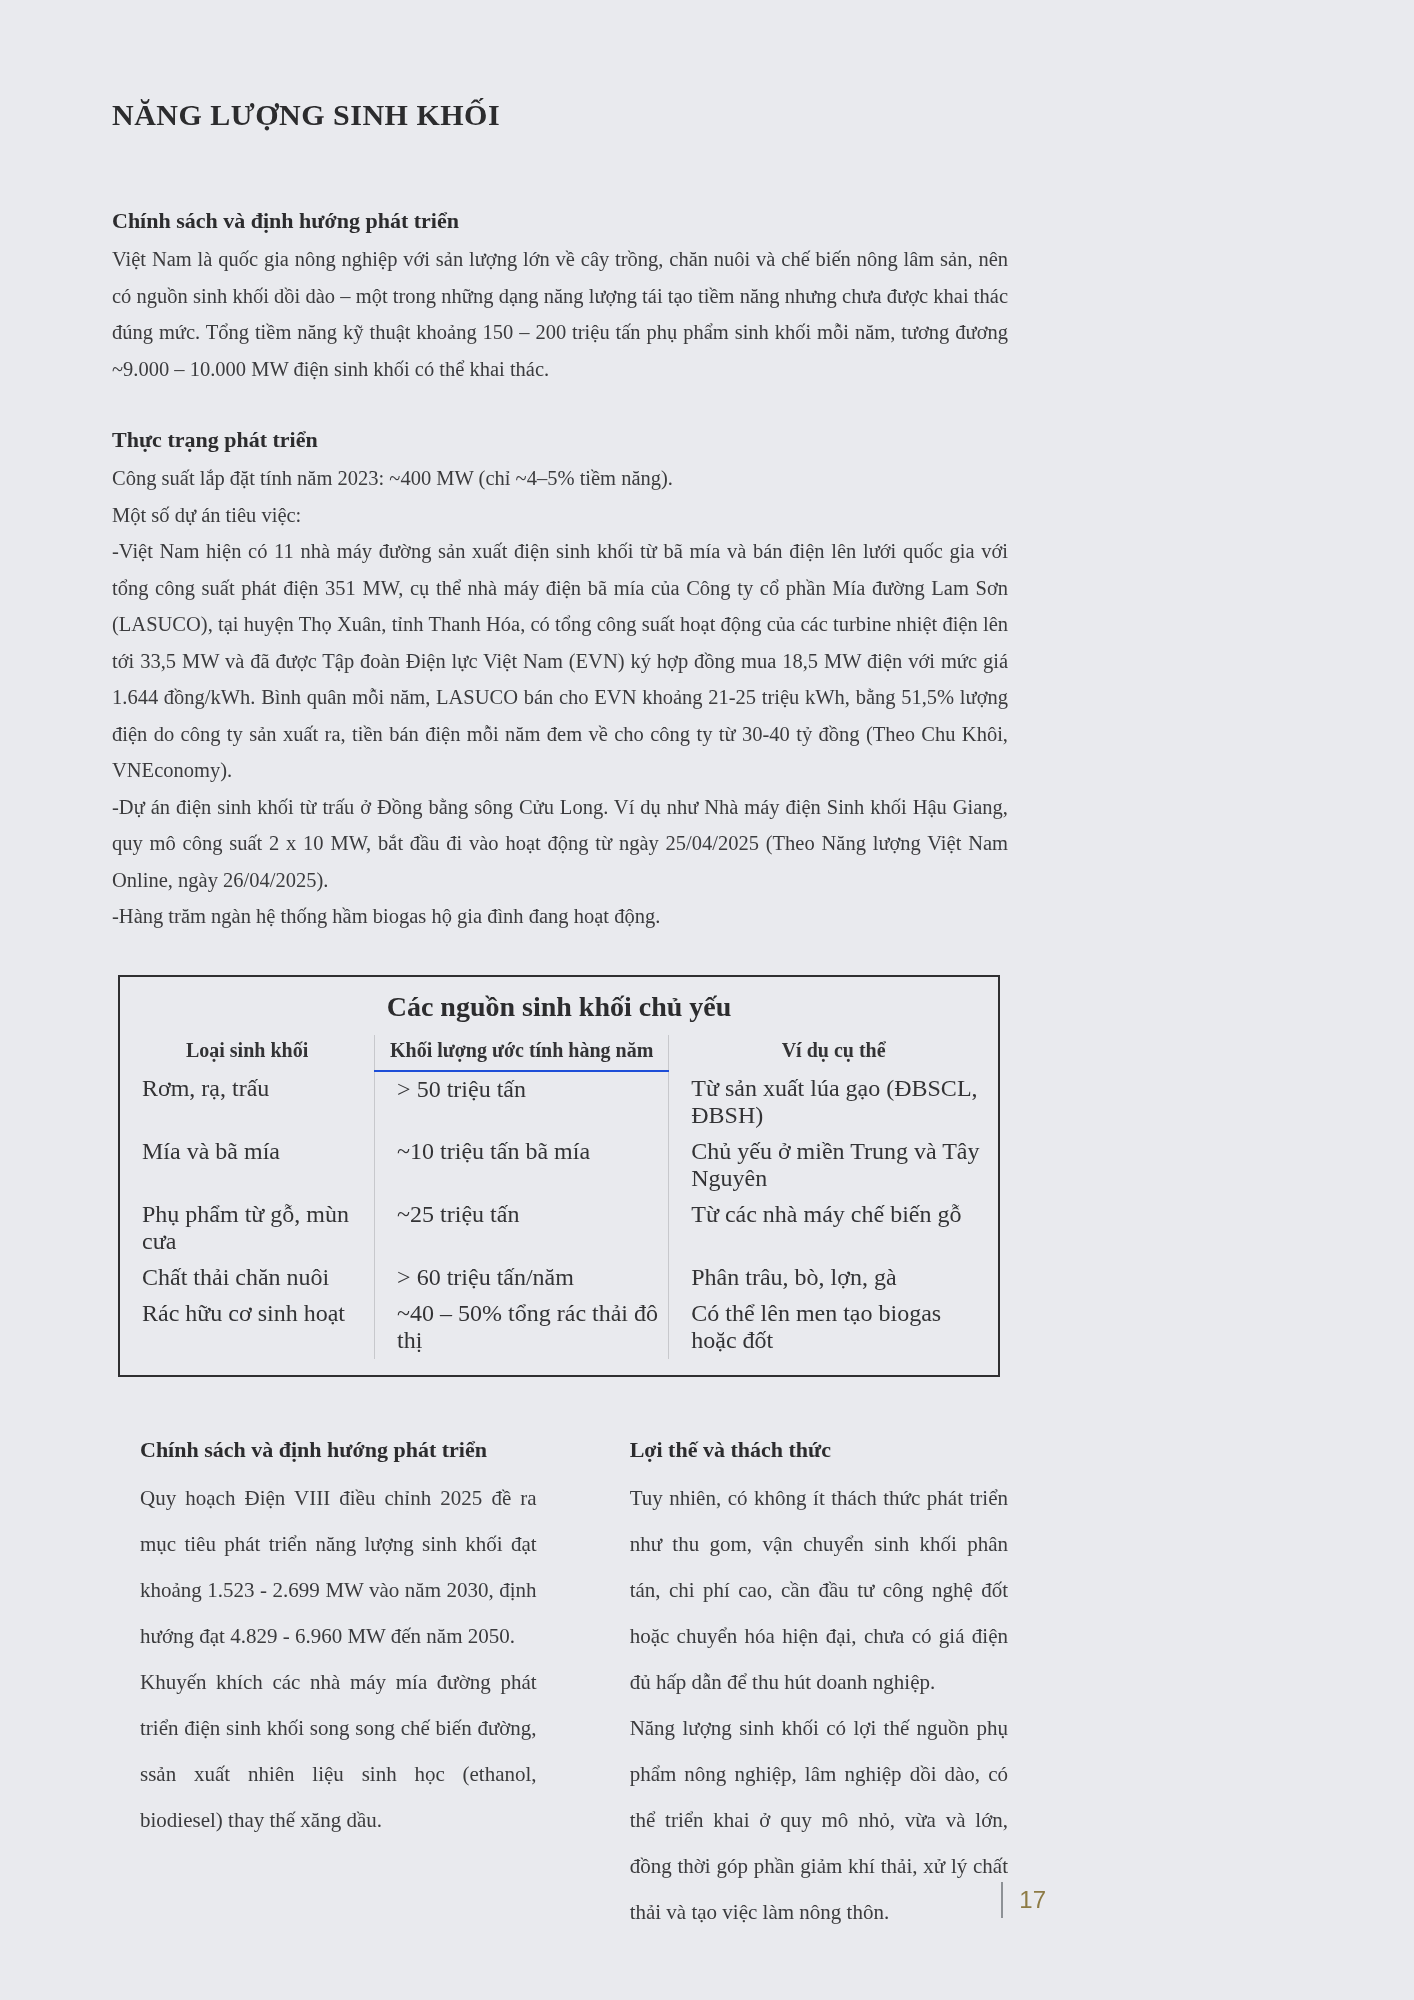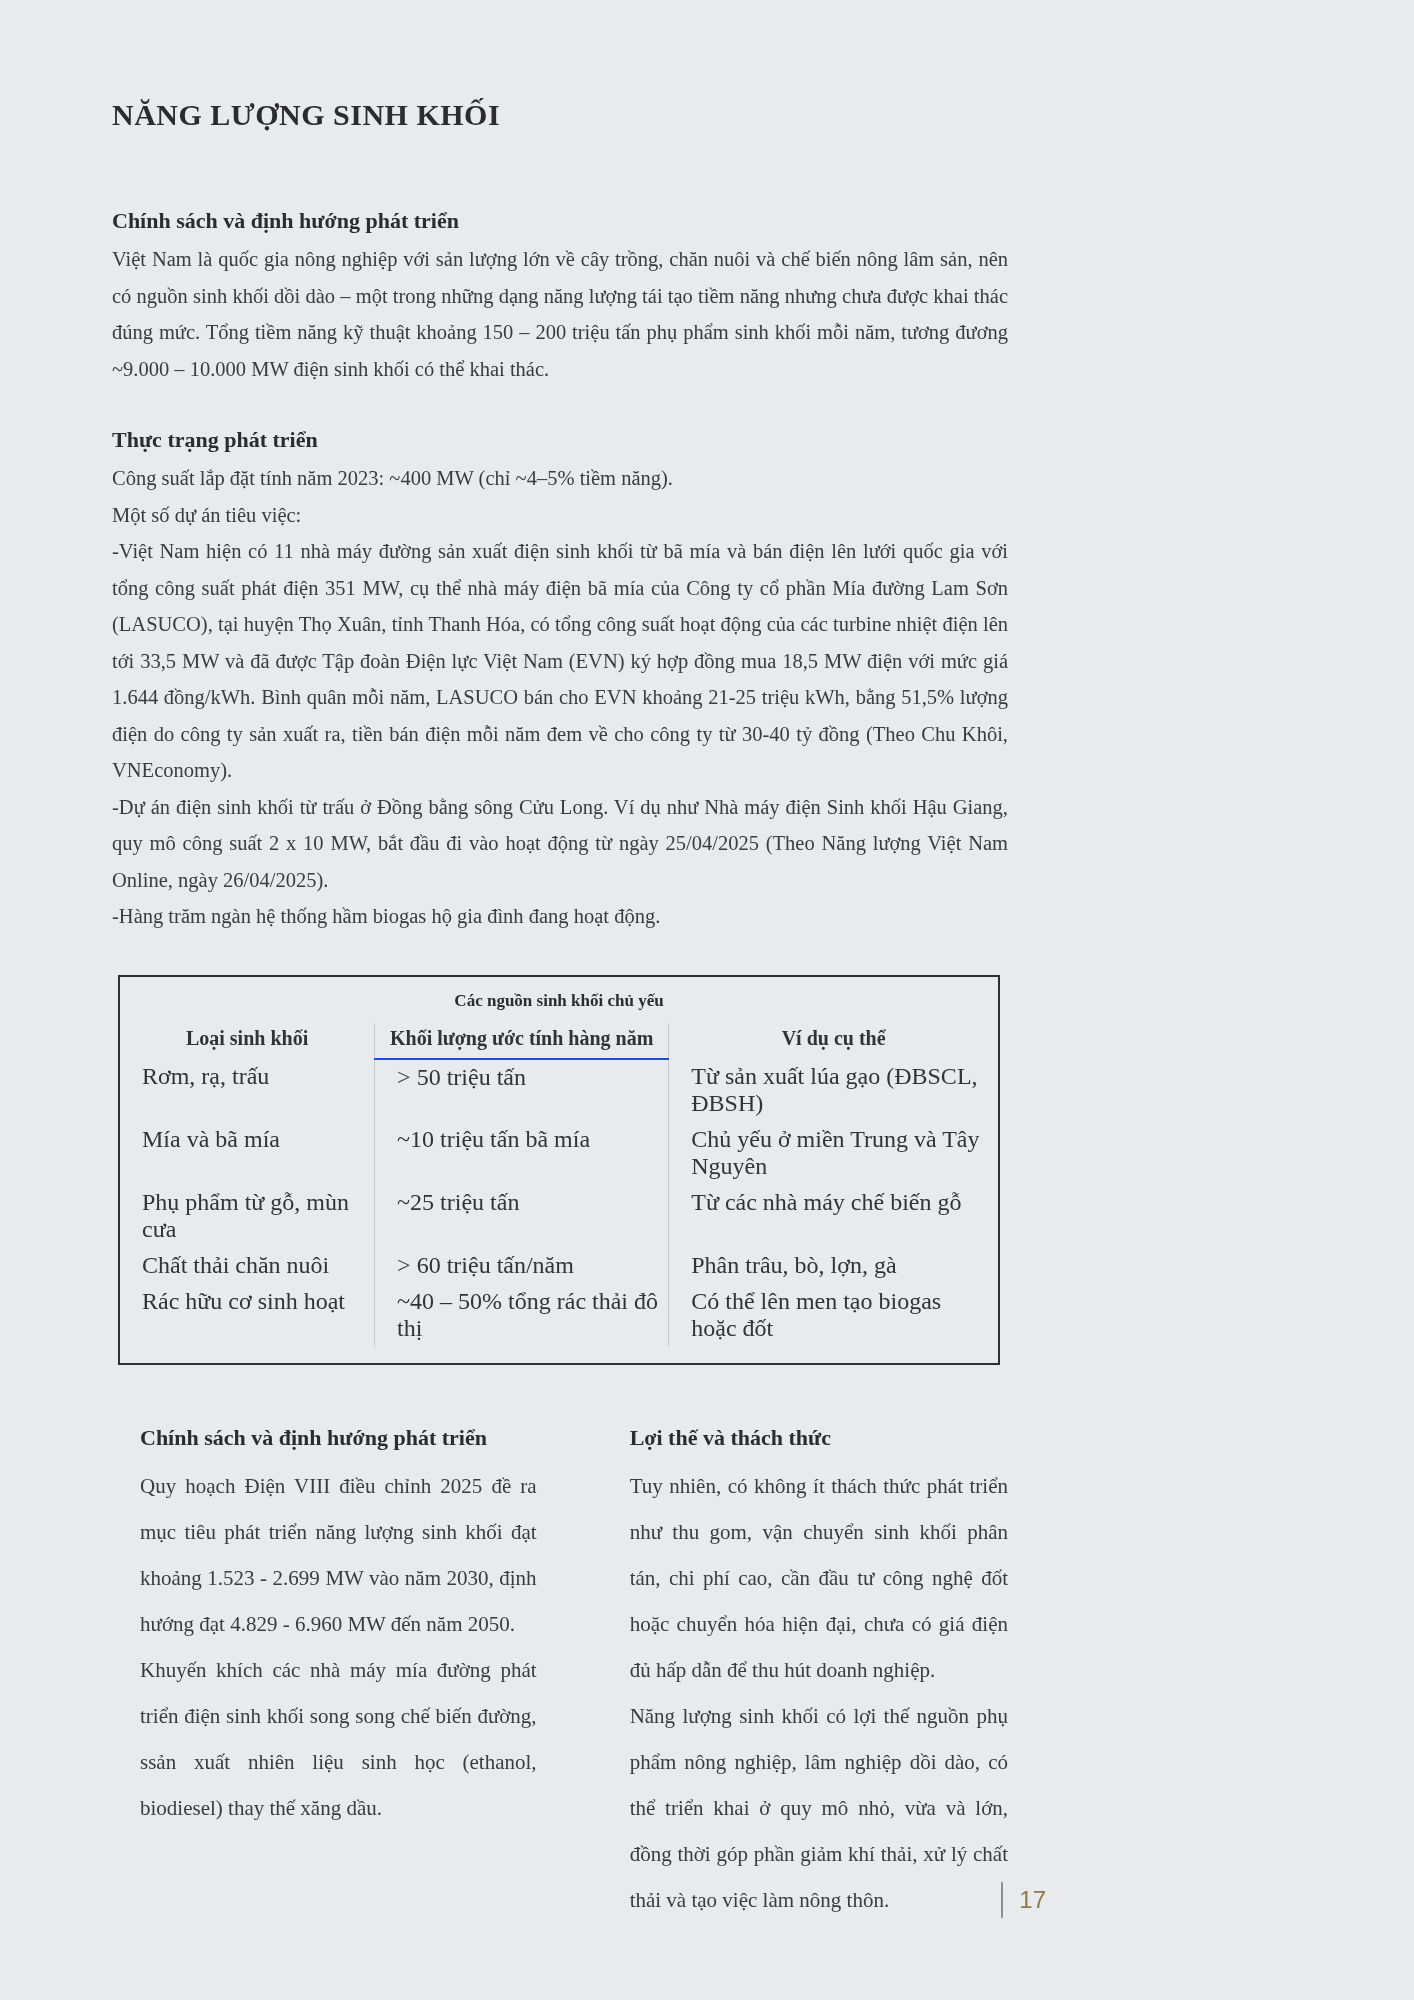--- a/index.html
+++ b/index.html
@@ -41,21 +41,21 @@
   .biomass-table{
     margin:33px 0 0 6px;
     width:882px;
     border:2px solid #2f2f31;
     box-sizing:border-box;
     padding:14px 0 16px 0;
     color:#333335;
   }
   .t-title{
     text-align:center;
-    font-size:17px;
+    font-size:28px;
     font-weight:700;
     color:#2c2c2e;
     margin-bottom:12px;
   }
   .biomass-table table{
     width:100%;
     border-collapse:collapse;
     table-layout:fixed;
   }
   .biomass-table col.c1{width:29%;}

